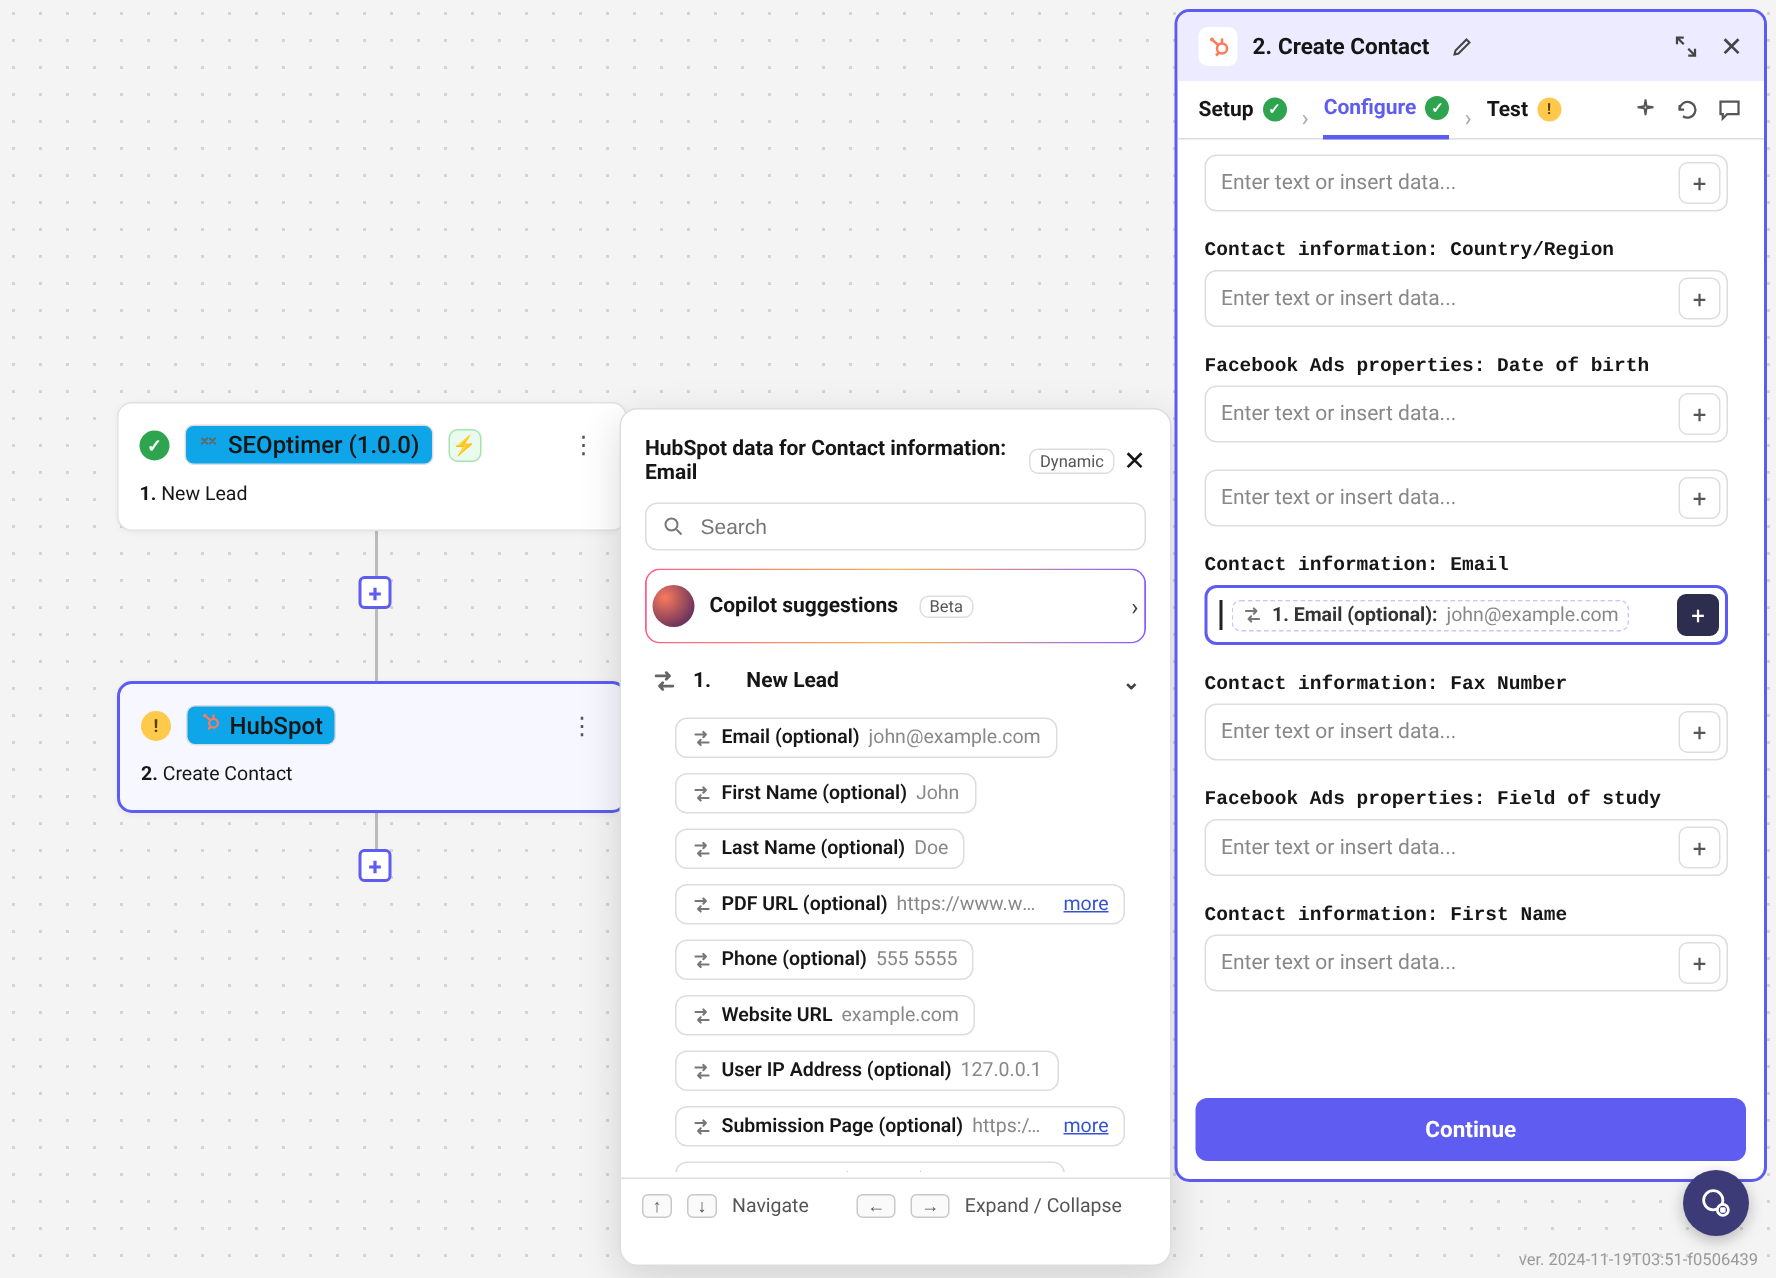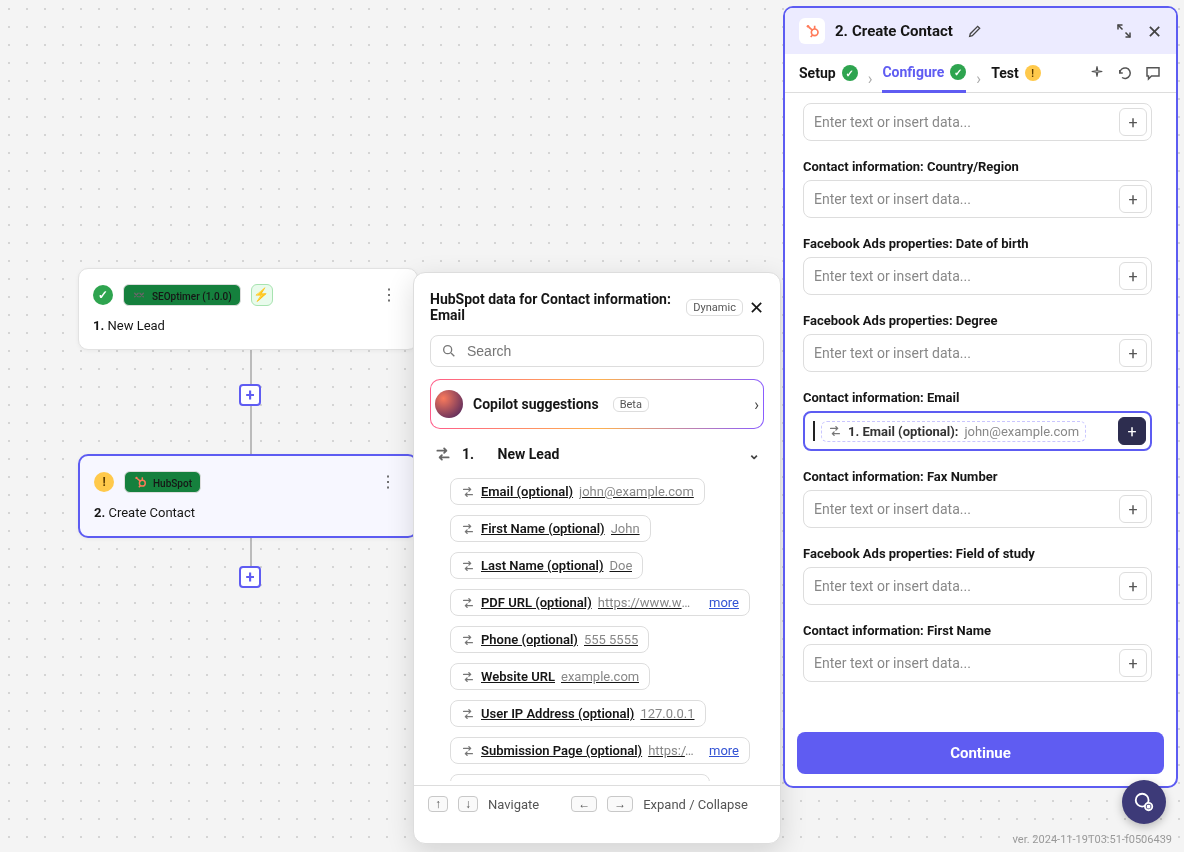--- a/index.html
+++ b/index.html
@@ -47,24 +47,24 @@
   }
   .block-head { display:flex; align-items:center; gap:10px; }
   .status-circle {
     width:20px; height:20px; border-radius:50%;
     display:flex; align-items:center; justify-content:center;
     color:#fff; font-size:12px; font-weight:700;
   }
   .status-circle.green { background:var(--green); }
   .status-circle.yellow { background:var(--yellow); color:#5a3b00; }
   .chip {
-    display:flex; align-items:flex-end; gap:6px;
+    display:flex; align-items:flex-start; gap:6px;
     border:1px solid var(--border); border-radius:6px;
-    padding:3px 8px; background:#15803d;
-    font-size:10px; font-weight:500;
+    padding:3px 8px; background:#0ea5e9;
+    font-size:16px; font-weight:500;
   }
   .bolt { width:22px; height:22px; border:1px solid #a7e3b0; background:#e9fbec; border-radius:6px; display:flex; align-items:center; justify-content:center; color:#2ea44f; font-size:13px;}
   .dots { margin-left:auto; color:#555; font-size:16px; letter-spacing:2px; padding:2px 4px; }
   .block-title { margin-top:12px; font-size:13px; }
   .block-title b { font-weight:700; }
 
   
   .vline { position:absolute; width:2px; background:#bbb; }
   .plus {
     position:absolute; width:22px; height:22px; border:2px solid var(--purple);
@@ -119,21 +119,20 @@
   }
   .fields::-webkit-scrollbar{width:8px;}
   .fields::-webkit-scrollbar-thumb{background:#c8c8c8;border-radius:4px;}
   .fields::-webkit-scrollbar-track{background:transparent;}
   .field-pill {
     display:inline-flex; align-items:center; gap:6px;
     border:1px solid var(--border); border-radius:8px;
     padding:5px 10px; margin:5px 0 5px 24px;
     font-size:13px; max-width:300px;
     white-space:nowrap;
-    text-decoration:underline;
   }
   .field-pill .name { font-weight:600; }
   .field-pill .val { color:#888; max-width:120px; overflow:hidden; text-overflow:ellipsis;}
   .field-pill .more { color:#3353d4; text-decoration:underline; margin-left:8px;}
   .arrows-icon { width:14px; height:14px; color:#666; flex-shrink:0;}
 
   .pop-foot {
     margin-top:4px;
     border-top:1px solid var(--border);
     display:flex; align-items:center; gap:10px;
@@ -181,21 +180,21 @@
   }
   .form-scroll {
     position:absolute; inset:0; overflow-y:auto;
     padding:10px 24px 16px 18px;
   }
   .form-scroll::-webkit-scrollbar{width:14px;}
   .form-scroll::-webkit-scrollbar-track{background:#eee;}
   .form-scroll::-webkit-scrollbar-thumb{background:#999;border-radius:2px;}
 
   .form-field { margin-bottom:18px; }
-  .form-label { font-size:13px; font-weight:700; margin-bottom:6px; }
+  .form-label { font-size:13px; font-weight:700; margin-bottom:6px;font-family:Liberation Mono, monospace; }
   .input-row {
     display:flex; align-items:center; border:1px solid var(--border);
     border-radius:8px; background:#fff; min-height:38px;
   }
   .input-row.active { border:2px solid var(--purple-border); }
   .input-row .text {
     flex:1; padding:8px 10px; color:#888; font-size:14px;
   }
   .input-row .plus-btn {
     width:28px; height:28px; margin:4px;
@@ -463,21 +462,20 @@
           </div>
         </div>
         <div class="form-field">
           <div class="form-label">Facebook Ads properties: Date of birth</div>
           <div class="input-row">
             <div class="text">Enter text or insert data...</div>
             <div class="plus-btn">+</div>
           </div>
         </div>
         <div class="form-field">
-          <div class="form-label">Facebook Ads properties: Degree</div>
           <div class="input-row">
             <div class="text">Enter text or insert data...</div>
             <div class="plus-btn">+</div>
           </div>
         </div>
         <div class="form-field">
           <div class="form-label">Contact information: Email</div>
           <div class="input-row active">
             <span style="width:2px;height:20px;background:#222;margin-left:8px;"></span>
             <span class="token">

